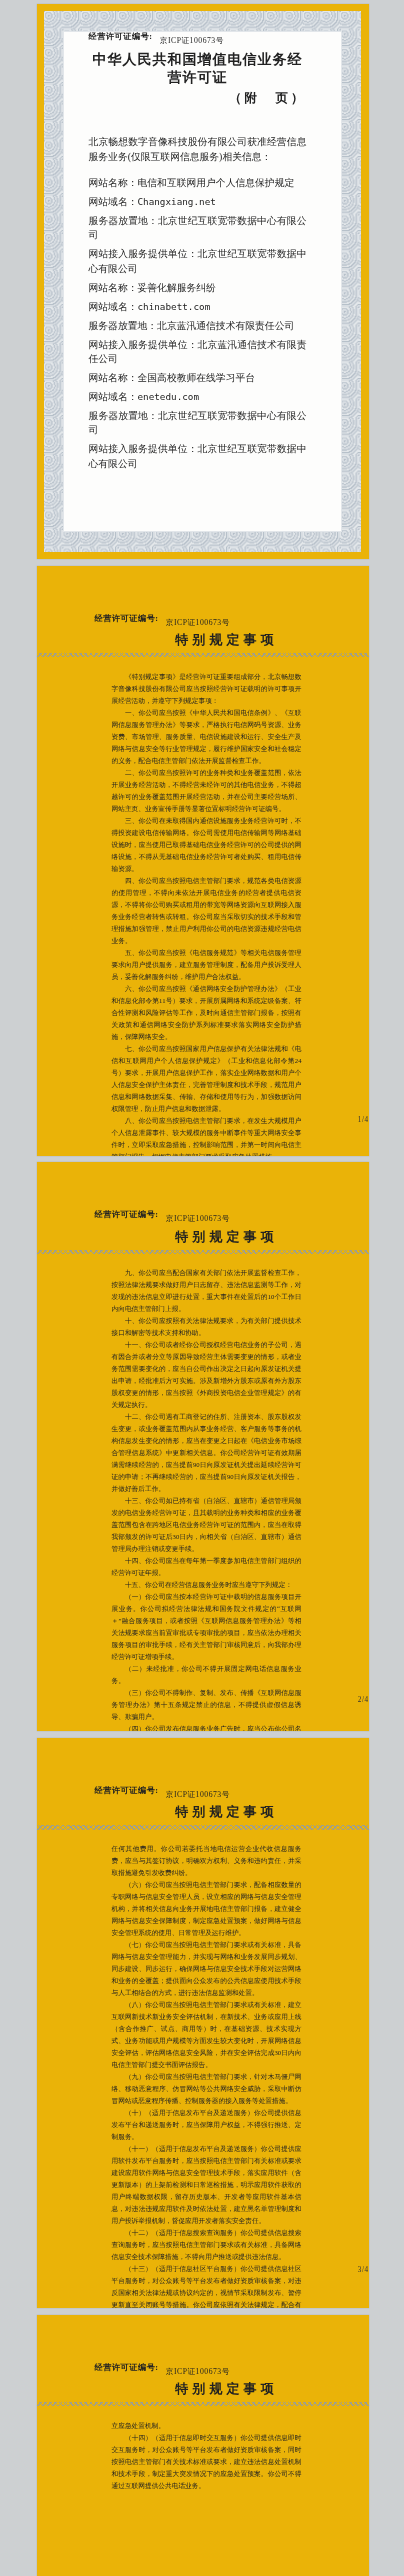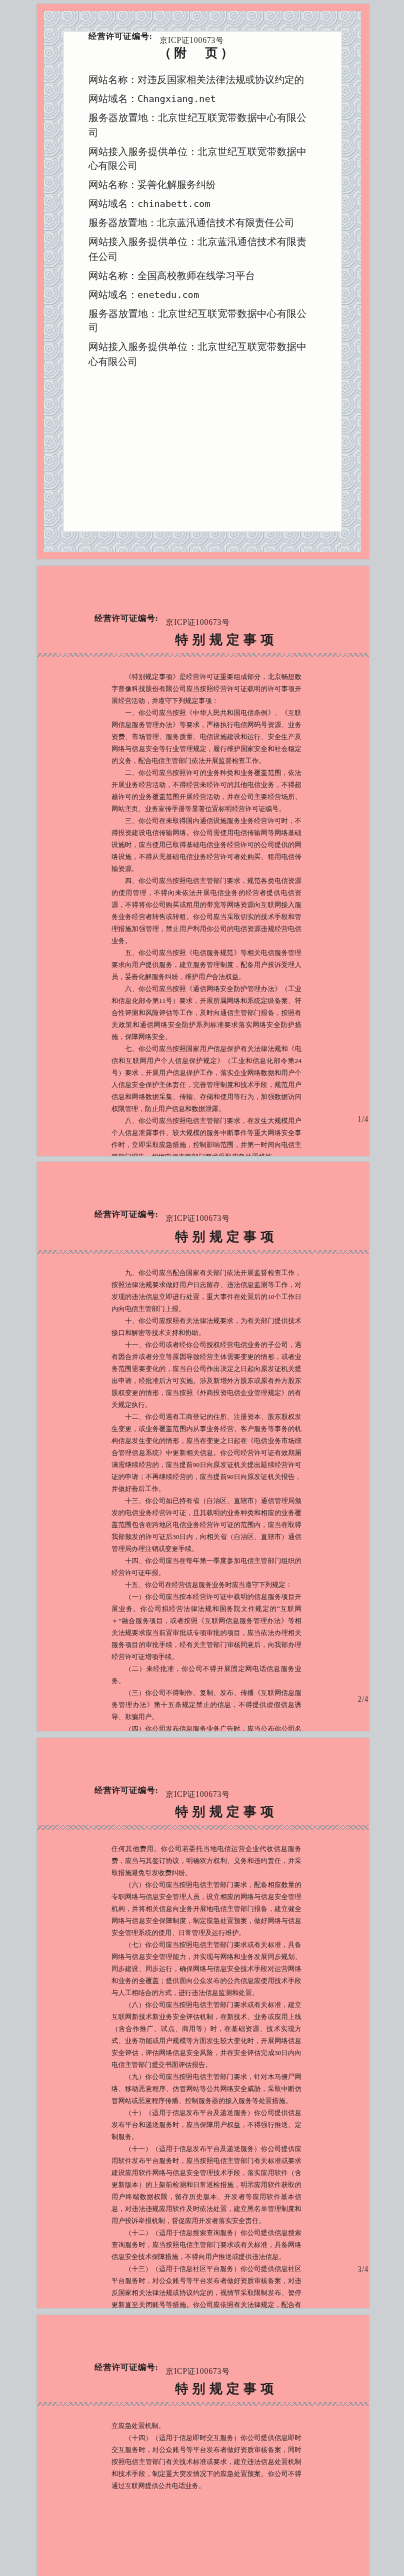--- a/index.html
+++ b/index.html
@@ -6,21 +6,21 @@
   body{
     background:#cdd0d2;
     font-family:"Liberation Serif","DejaVu Serif",serif;
     color:#222;
     width:405px;
   }
   .page{
     position:relative;
     width:332px;
     margin:0 auto 6.7px auto;
-    background:#fca5a5;
+    background:#eab308;
     box-shadow:0 0 1px rgba(0,0,0,.25);
     overflow:hidden;
   }
   #page-1{height:555px;}
   #page-2{height:590px;}
   #page-3{height:569px;}
   #page-4{height:570px;}
   #page-5{height:555px;}
   body{padding-top:4.1px;}
 
@@ -38,21 +38,21 @@
   }
   .cert-content{position:absolute; inset:0; padding:27px 62px 0 52px;}
 
   
   .hdr{white-space:nowrap;}
   .hdr-label{font-size:8.2px; font-weight:bold; letter-spacing:0.5px;}
   .hdr-no{font-size:7.7px; display:inline-block; transform:translateY(3.6px); margin-left:5.2px; letter-spacing:0.5px;}
 
   
   .cert-title{margin-top:9.3px; text-align:center; font-size:14px; font-weight:bold; letter-spacing:1px;}
-  .cert-subtitle{text-align:center; font-size:12.4px; font-weight:bold; letter-spacing:3.1px; margin-top:3.1px;}
+  .cert-subtitle{text-align:right; font-size:12.4px; font-weight:bold; letter-spacing:3.1px; margin-top:3.1px;}
   .cert-intro{margin-top:27px; font-size:9.8px; line-height:15px; text-align:justify;}
   .site-list{margin-top:11.3px;}
   .site-line{font-size:9.8px; line-height:14.4px; margin-bottom:4.6px; text-align:justify;}
   .mono{font-family:"DejaVu Sans Mono","Liberation Mono",monospace; font-size:9.3px;margin-top:10px;}
 
   
   .sp-head{padding:47px 0 0 58px;}
   .sp-title{text-align:center; font-size:13px; font-weight:bold; letter-spacing:4.1px; margin-top:7.2px;margin-left:48px;}
   .wavy{
     height:4.1px; margin-top:4.1px;
@@ -77,23 +77,25 @@
 
 <div class="page" id="page-1">
   <div class="cert-frame">
     <div class="cert-frame-inner"></div>
   </div>
   <div class="cert-content">
     <div class="hdr">
       <span class="hdr-label">经营许可证编号:</span>
       <span class="hdr-no">京ICP证100673号</span>
     </div>
+    <div class="cert-title">中华人民共和国增值电信业务经营许可证</div>
     <div class="cert-subtitle">（附　页）</div>
+    <div class="cert-intro">北京畅想数字音像科技股份有限公司获准经营信息服务业务(仅限互联网信息服务)相关信息：</div>
     <div class="site-list">
-        <div class="site-line"><span>网站名称：</span><span>对违反国家相关法律法规或协议约定的</span></div>
+        <div class="site-line"><span>网站名称：</span><span>电信和互联网用户个人信息保护规定</span></div>
         <div class="site-line"><span>网站域名：</span><span class="mono">Changxiang.net</span></div>
         <div class="site-line"><span>服务器放置地：</span><span>北京世纪互联宽带数据中心有限公司</span></div>
         <div class="site-line"><span>网站接入服务提供单位：</span><span>北京世纪互联宽带数据中心有限公司</span></div>
         <div class="site-line"><span>网站名称：</span><span>妥善化解服务纠纷</span></div>
         <div class="site-line"><span>网站域名：</span><span class="mono">chinabett.com</span></div>
         <div class="site-line"><span>服务器放置地：</span><span>北京蓝汛通信技术有限责任公司</span></div>
         <div class="site-line"><span>网站接入服务提供单位：</span><span>北京蓝汛通信技术有限责任公司</span></div>
         <div class="site-line"><span>网站名称：</span><span>全国高校教师在线学习平台</span></div>
         <div class="site-line"><span>网站域名：</span><span class="mono">enetedu.com</span></div>
         <div class="site-line"><span>服务器放置地：</span><span>北京世纪互联宽带数据中心有限公司</span></div>

